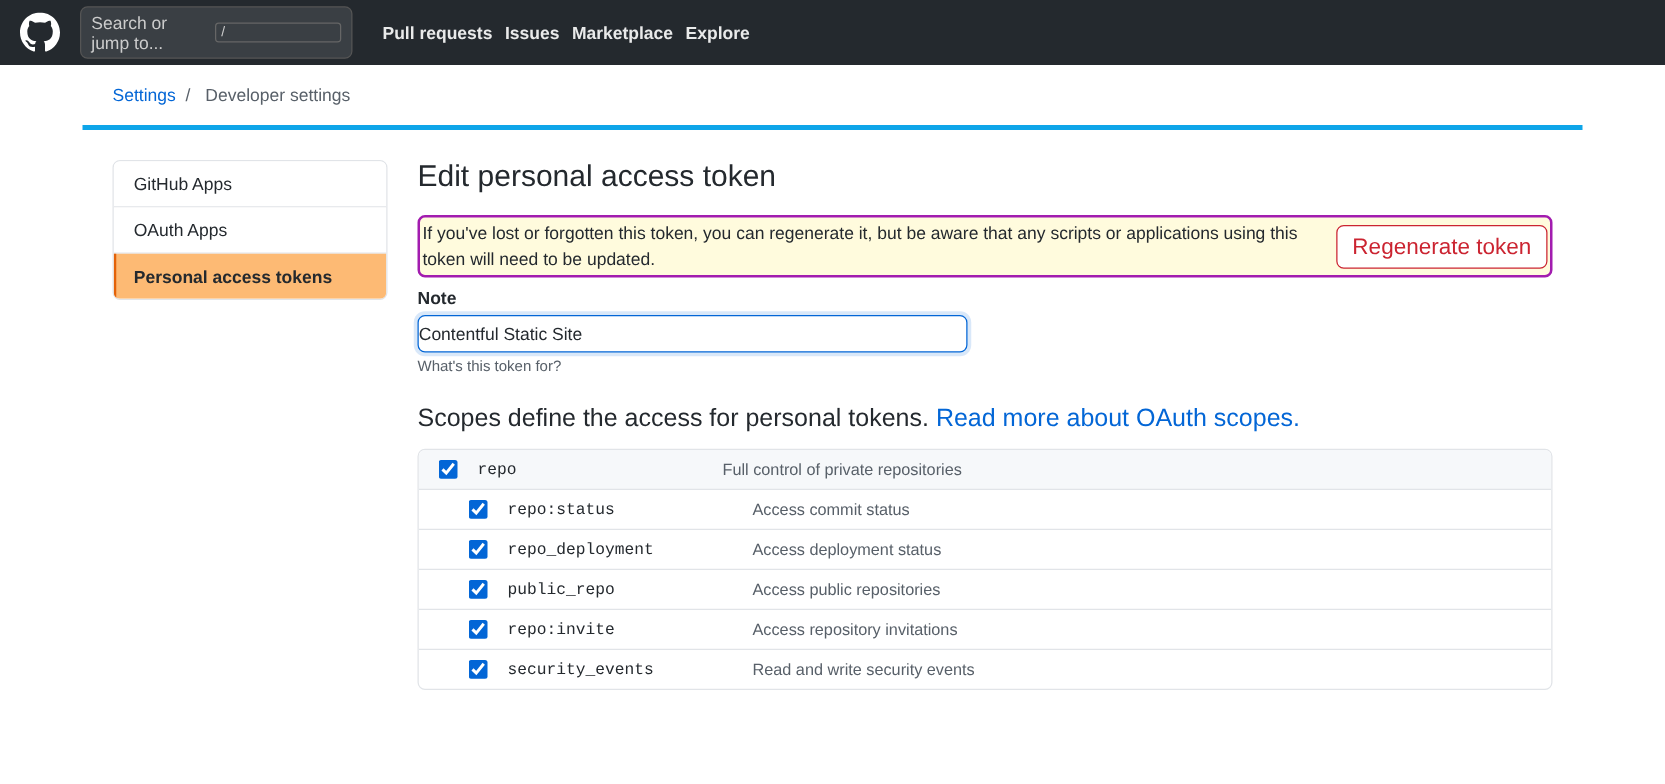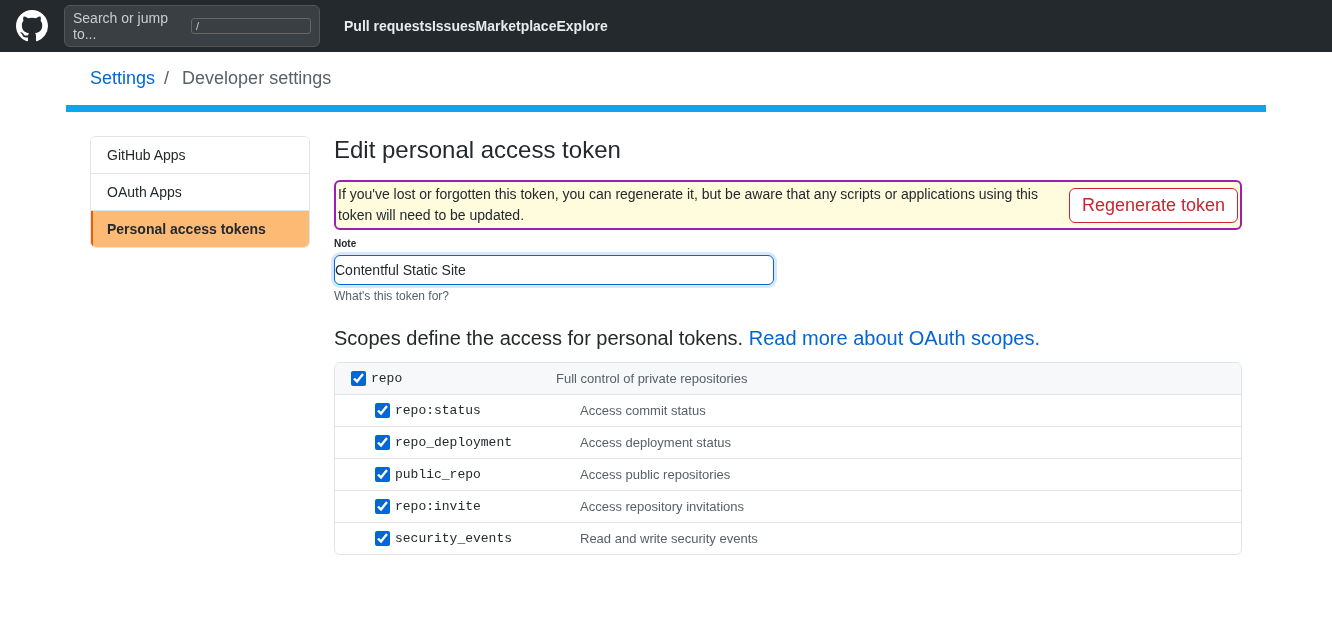--- a/index.html
+++ b/index.html
@@ -23,53 +23,53 @@
     .topnav-search {
       display: flex;
       align-items: center;
       background: #3a3f44;
       border: 1px solid #555;
       border-radius: 6px;
       padding: 4px 8px;
       color: #ccc;
       font-size: 14px;
       gap: 8px;
-      width: 256px;
+      width: 218px;
     }
     .topnav-search span { color: #ccc; flex: 1; }
     .kbd-shortcut {
       border: 1px solid #666;
       border-radius: 3px;
       padding: 1px 4px;
       font-size: 11px;
       color: #aaa;
     }
     .topnav-links {
       display: flex;
       align-items: flex-start;
-      gap: 0;
+      gap: 10px;
       margin-left: 8px;
     }
     .topnav-links a {
       color: #fff;
       text-decoration: none;
       font-size: 14px;
       font-weight: 600;
       opacity: 0.9;
     }
 
     
     .breadcrumb {
       padding: 16px 0;
-      font-size: 18px;
+      font-size: 14px;
       color: #586069;
       max-width: 1200px;
       margin: 0 auto;
       padding-left: 24px;
-      border-bottom: 7px solid #0ea5e9;
+      border-bottom: 4px solid #0ea5e9;
     }
     .breadcrumb a { color: #0366d6; text-decoration: none; }
     .breadcrumb span { color: #586069; margin: 0 4px; }
 
     
     .main-layout {
       max-width: 1200px;
       margin: 0 auto;
       padding: 24px;
       display: flex;
@@ -142,21 +142,21 @@
       font-size: 18px;
       font-weight: 500;
       cursor: pointer;
       white-space: nowrap;
     }
 
     
     .form-section { margin-bottom: 24px; }
     .form-label {
       display: block;
-      font-size: 10px;
+      font-size: 14px;
       font-weight: 600;
       margin-bottom: 6px;
       color: #24292e;
     }
     .form-input {
       width: 100%;
       max-width: 440px;
       padding: 6px 0;
       border: 1px solid #0366d6;
       border-radius: 6px;
@@ -191,21 +191,21 @@
     .scopes-table {
       border: 1px solid #e1e4e8;
       border-radius: 6px;
       width: 100%;
       overflow: hidden;
     }
     .scope-row {
       display: flex;
       padding: 8px 16px;
       border-bottom: 1px solid #e1e4e8;
-      gap: 5px;
+      gap: 16px;
     }
     .scope-row:last-child { border-bottom: none; }
     .scope-row.parent-row { background: #f6f8fa; }
     .scope-row.child-row { padding-left: 40px; }
     .scope-checkbox {
       width: 15px;
       height: 15px;
       accent-color: #0366d6;
       cursor: pointer;
       flex-shrink: 0;

